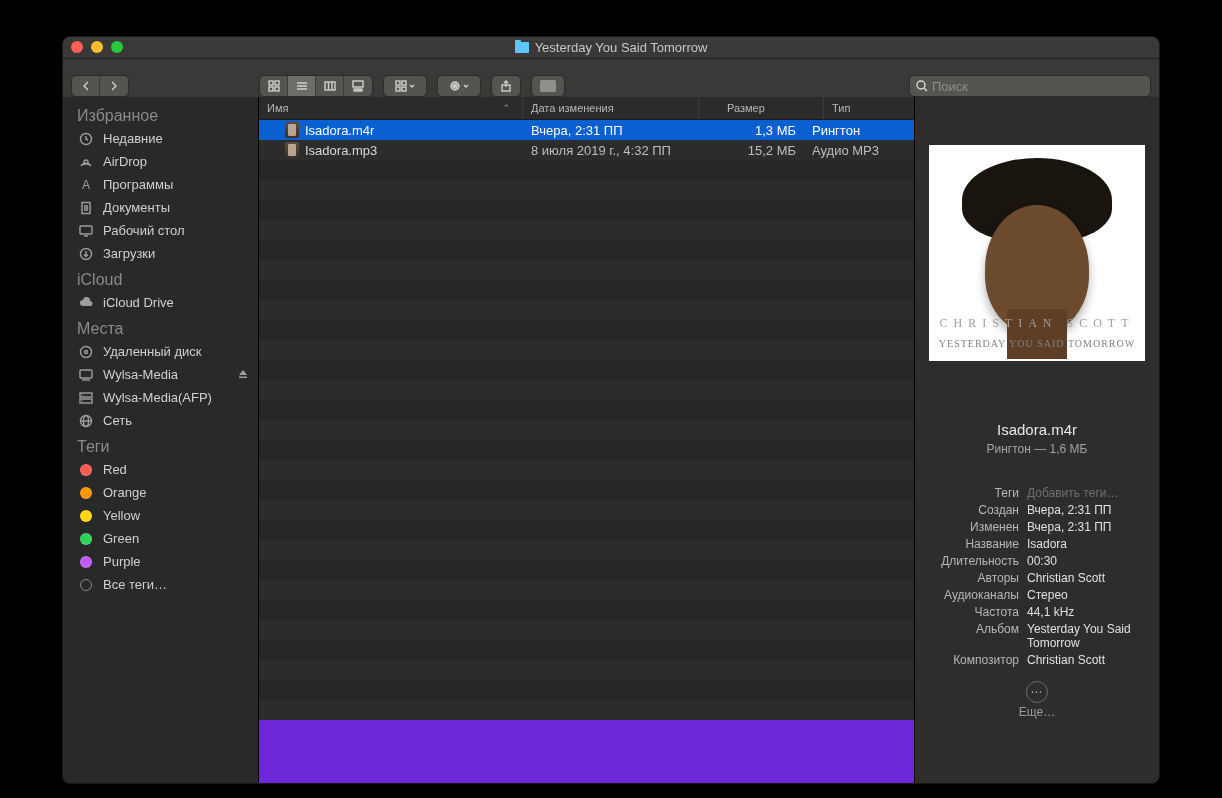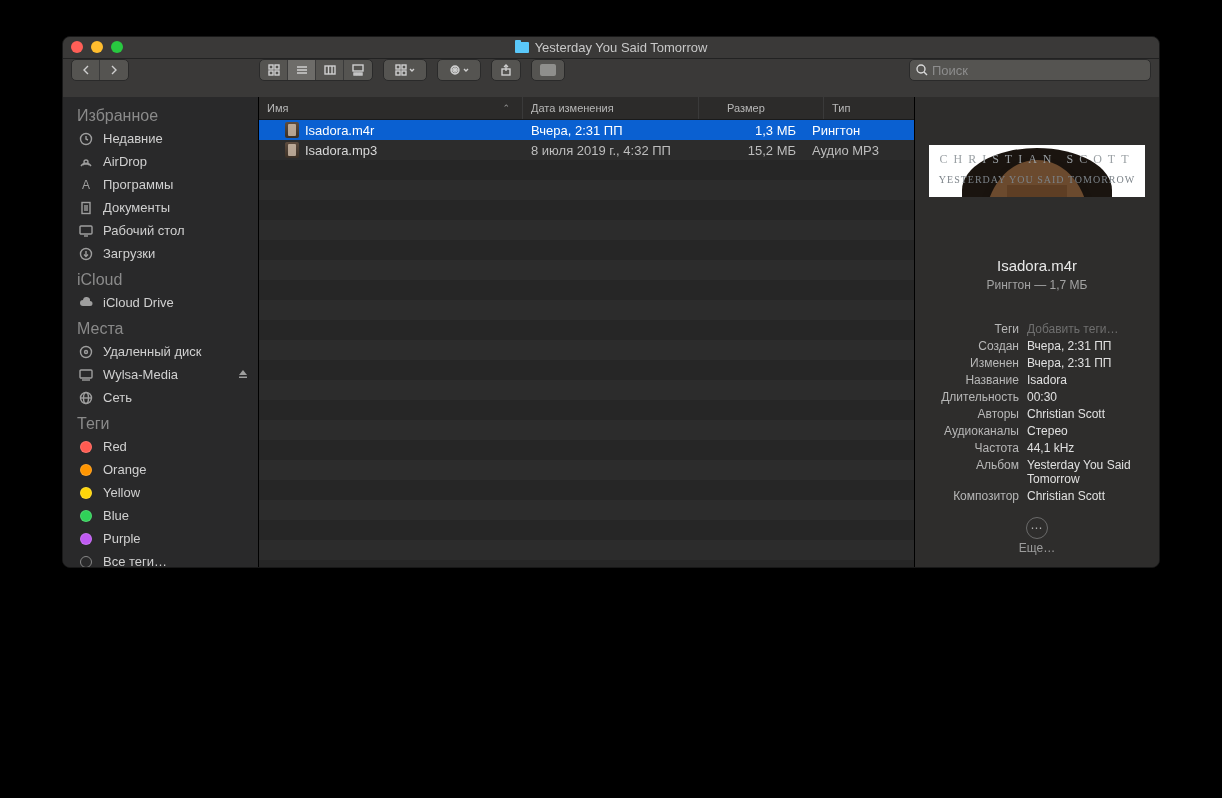--- a/index.html
+++ b/index.html
@@ -7,21 +7,21 @@
     width: 1222px; height: 798px;
     background: #000;
     font-family: -apple-system, "Helvetica Neue", Arial, sans-serif;
     font-size: 13px;
     color: #d8d8d8;
     overflow: hidden;
   }
   .window {
     position: absolute;
     left: 62px; top: 36px;
-    width: 1098px; height: 532px;
+    width: 1098px; height: 748px;
     background: #2b2b2b;
     border-radius: 8px;
     box-shadow: 0 20px 60px rgba(0,0,0,.7);
     display: flex; flex-direction: column;
     overflow: hidden;
     border: 1px solid #181818;
   }
   
   .titlebar {
     height: 22px;
@@ -44,21 +44,21 @@
     position: relative;
   }
   .folder-icon::before {
     content: ""; position: absolute; left: 0; top: -2px; width: 6px; height: 3px;
     background: #5ac8fa; border-radius: 1px 1px 0 0;
   }
   
   .toolbar {
     height: 38px;
     background: #3a3938;
-    display: flex; align-items: flex-start;
+    display: flex; align-items: flex-end;
     padding: 0 8px;
     gap: 10px;
   }
   .tb-group {
     display: flex; align-items: center;
     background: #555451; border-radius: 5px;
     height: 22px;
     overflow: hidden;
     border: 1px solid #2a2a2a;
   }
@@ -458,20 +458,31 @@
           </span>
           <span>Wylsa-Media</span>
           <span class="eject-svg"><svg width="10" height="10" viewBox="0 0 10 10">
               <polygon points="5,1 9,6 1,6" fill="#9e9e9e" stroke="none"></polygon>
               <rect x="1" y="7.5" width="8" height="1.5" fill="#9e9e9e" stroke="none"></rect>
             </svg></span>
         </div>
         <div class="sb-item">
           <span class="sb-icon">
             <svg width="16" height="14" viewBox="0 0 16 14">
+              <rect x="2" y="2" width="12" height="4"></rect>
+              <rect x="2" y="8" width="12" height="4"></rect>
+              <circle cx="4.5" cy="4" r="0.6" fill="#9e9e9e" stroke="none"></circle>
+              <circle cx="4.5" cy="10" r="0.6" fill="#9e9e9e" stroke="none"></circle>
+            </svg>
+          </span>
+          <span>Wylsa-Media(AFP)</span>
+        </div>
+        <div class="sb-item">
+          <span class="sb-icon">
+            <svg width="16" height="14" viewBox="0 0 16 14">
               <circle cx="8" cy="7" r="5.5"></circle>
               <ellipse cx="8" cy="7" rx="2.5" ry="5.5"></ellipse>
               <line x1="2.5" y1="7" x2="13.5" y2="7"></line>
             </svg>
           </span>
           <span>Сеть</span>
         </div>
         <div class="sb-section-title">Теги</div>
         <div class="sb-item">
           <span class="sb-icon">
@@ -488,21 +499,21 @@
         <div class="sb-item">
           <span class="sb-icon">
             <span class="tag-dot" style="background: rgb(255, 214, 10);"></span>
           </span>
           <span>Yellow</span>
         </div>
         <div class="sb-item">
           <span class="sb-icon">
             <span class="tag-dot" style="background: rgb(48, 209, 88);"></span>
           </span>
-          <span>Blue</span>
+          <span>Green</span>
         </div>
         <div class="sb-item">
           <span class="sb-icon">
             <span class="tag-dot" style="background: rgb(191, 90, 242);"></span>
           </span>
           <span>Purple</span>
         </div>
         <div class="sb-item">
           <span class="sb-icon">
             <span class="tag-dot" style="border: 1.5px solid rgb(136, 136, 136);"></span>
@@ -581,21 +592,21 @@
 
     <div class="info">
       <div class="art">
         <div class="art-hair"></div>
         <div class="art-face"></div>
         <div class="art-neck"></div>
         <div class="art-text1">CHRISTIAN SCOTT</div>
         <div class="art-text2">YESTERDAY YOU SAID TOMORROW</div>
       </div>
       <div class="info-title">Isadora.m4r</div>
-      <div class="info-sub">Рингтон — 1,7 МБ</div>
+      <div class="info-sub">Рингтон — 1,6 МБ</div>
       <div class="meta" id="meta">
           <div class="k">Теги</div>
           <div class="v placeholder">Добавить теги…</div>
           <div class="k">Создан</div>
           <div class="v">Вчера, 2:31 ПП</div>
           <div class="k">Изменен</div>
           <div class="v">Вчера, 2:31 ПП</div>
           <div class="k">Название</div>
           <div class="v">Isadora</div>
           <div class="k">Длительность</div>

